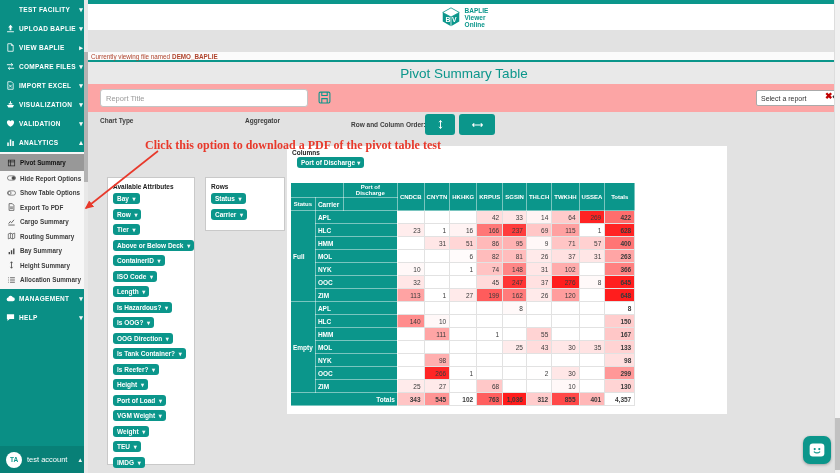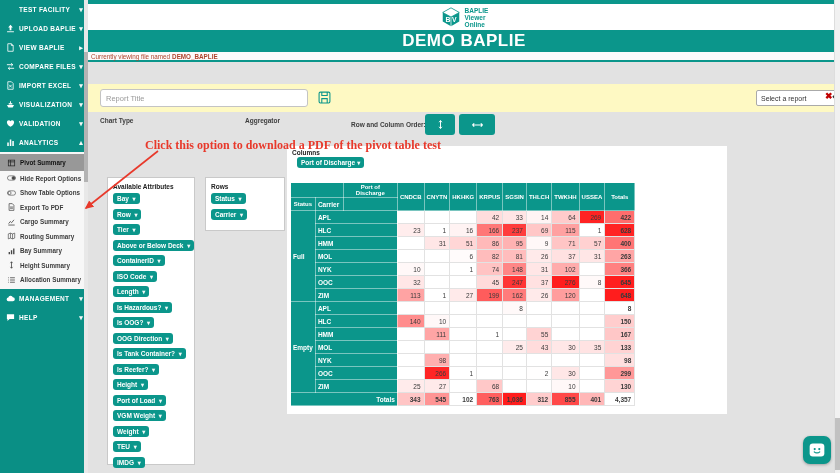--- a/index.html
+++ b/index.html
@@ -28,21 +28,21 @@
   
   .main { position:absolute; left:88px; top:0; width:752px; height:473px; background:#e2e2e2; }
   .topbar { position:absolute; left:0; top:0; width:752px; height:30px; background:#fff; border-top:4px solid #0b968b; display:flex; align-items:center; justify-content:center; }
   .logo { display:flex; align-items:center; gap:3px; }
   .logo svg { width:22px; height:22px; display:block; }
   .logo-text { color:#0b968b; font-size:6.5px; line-height:7px; font-weight:bold; }
   .banner { position:absolute; left:0; top:30px; width:752px; height:22px; background:#0b968b; color:#fff; font-size:17px; font-weight:bold; letter-spacing:.5px; display:flex; align-items:center; justify-content:center; }
   .file-strip { position:absolute; left:0; top:52px; width:752px; height:10px; background:#fbfbfb; border-bottom:2px solid #0b968b; font-size:6.3px; color:#b0432c; display:flex; align-items:center; padding-left:3px; }
   .file-strip b { margin-left:2px; }
   .title-bar { position:absolute; left:0; top:62px; width:752px; height:22px; background:#e9e9e9; color:#0b968b; font-size:13.5px; display:flex; align-items:center; justify-content:center; }
-  .report-row { position:absolute; left:0; top:84px; width:752px; height:28px; background:#fef9c3; }
+  .report-row { position:absolute; left:0; top:84px; width:752px; height:28px; background:#fca5a5; }
   .report-input { position:absolute; left:12px; top:5px; width:208px; height:18px; border:1px solid #c4c4c4; border-radius:3px; font-size:7.5px; padding:0 5px; color:#333; font-family:"Liberation Sans", sans-serif; }
   .report-input::placeholder { color:#9a9a9a; }
   .save-ic { position:absolute; left:230px; top:7px; width:13px; height:13px; cursor:pointer; }
   .report-select { position:absolute; left:668px; top:6px; width:90px; height:16px; font-size:7px; border:1px solid #aaa; border-radius:2px; background:#fff; color:#333; }
   .close-x { position:absolute; left:737px; top:7px; color:#c00000; font-size:9px; font-weight:bold; cursor:pointer; }
 
   .ctl-label { position:absolute; font-size:6.5px; font-weight:bold; color:#3d3d3d; }
   .ctl-select { position:absolute; height:16px; font-size:7px; border:1px solid #aaa; border-radius:2px; background:#fff; color:#333; }
   .order-btn { position:absolute; top:114px; height:21px; background:#0b968b; border:none; border-radius:3px; cursor:pointer; display:flex; align-items:center; justify-content:center; }
   .order-btn svg { display:block; }
@@ -241,20 +241,25 @@
         <div class="side-item">
           <span class="ic">
             <svg viewBox="0 0 10 10" fill="currentColor">
               <path d="M1 1.4h8v5.2H4L1.6 9V6.6H1z"></path>
             </svg>
           </span>
           <span class="lbl">HELP</span>
           <span class="caret">▾</span>
         </div>
       </nav>
+    <div class="account">
+      <div class="avatar">TA</div>
+      <span class="lbl">test account</span>
+      <span class="caret">▴</span>
+    </div>
     <div class="side-scroll">
         <div class="thumb"></div>
       </div>
   </aside>
 
   <main class="main">
     <div class="topbar">
       <div class="logo">
         <svg viewBox="0 0 24 24">
           <path d="M12 2L21 7v10l-9 5-9-5V7z" fill="#0b968b"></path>
@@ -263,25 +268,25 @@
           <text x="6" y="17" font-size="7.5" fill="#fff" font-weight="bold">B</text>
           <text x="13.2" y="17" font-size="7.5" fill="#fff" font-weight="bold">V</text>
         </svg>
         <div class="logo-text">
           <div>BAPLIE</div>
           <div>Viewer</div>
           <div>Online</div>
         </div>
       </div>
     </div>
-    <div class="banner">DEMO BAPLIE</div>
     <div class="file-strip">
       <span>Currently viewing file named</span>
       <b>DEMO_BAPLIE</b>
     </div>
+    <div class="title-bar">Pivot Summary Table</div>
 
     <div class="report-row">
       <input class="report-input" type="text" placeholder="Report Title" style="">
       <svg class="save-ic" viewBox="0 0 12 12" fill="none" stroke="#0b968b" stroke-width="1">
         <rect x="1" y="1" width="10" height="10" rx="1.2"></rect>
         <path d="M3.5 1v3.2h5V1M3.5 11V7h5v4"></path>
       </svg>
       <select class="report-select" id="report-select"><option>Select a report</option></select>
       <span class="close-x">✖</span>
     </div>

